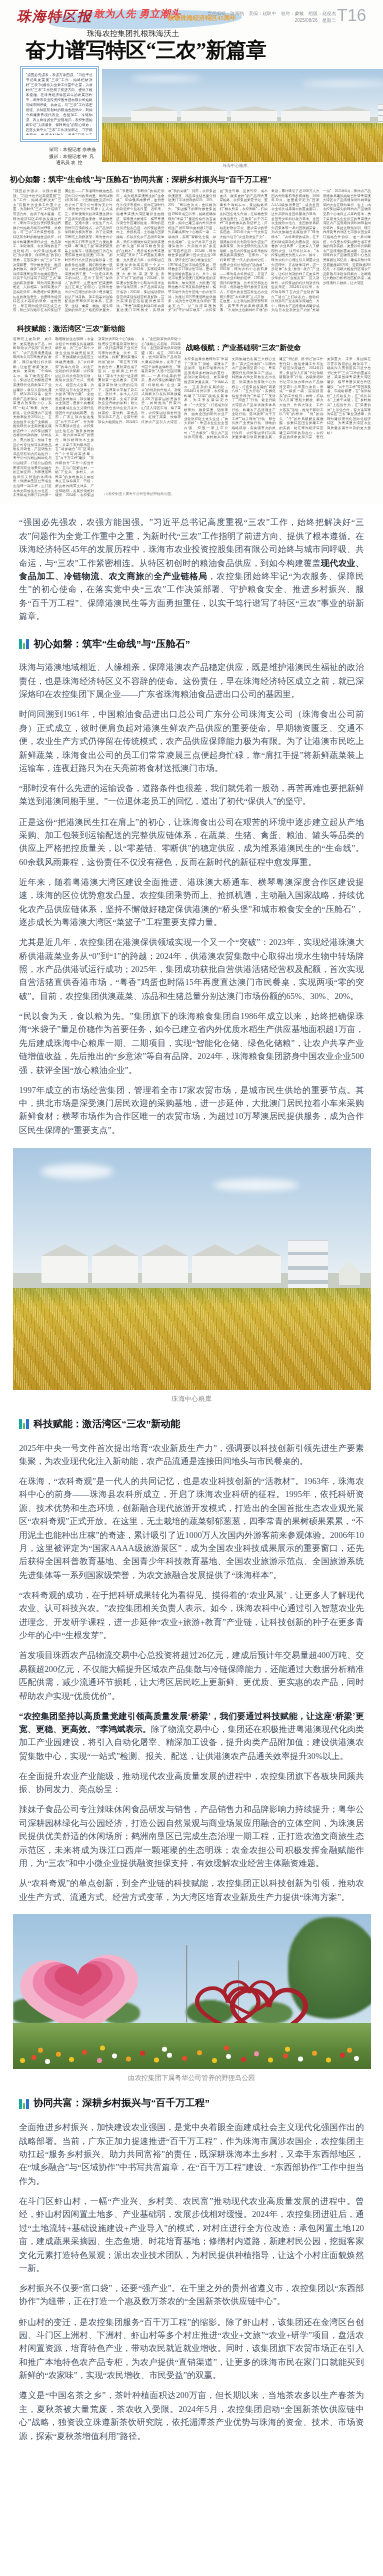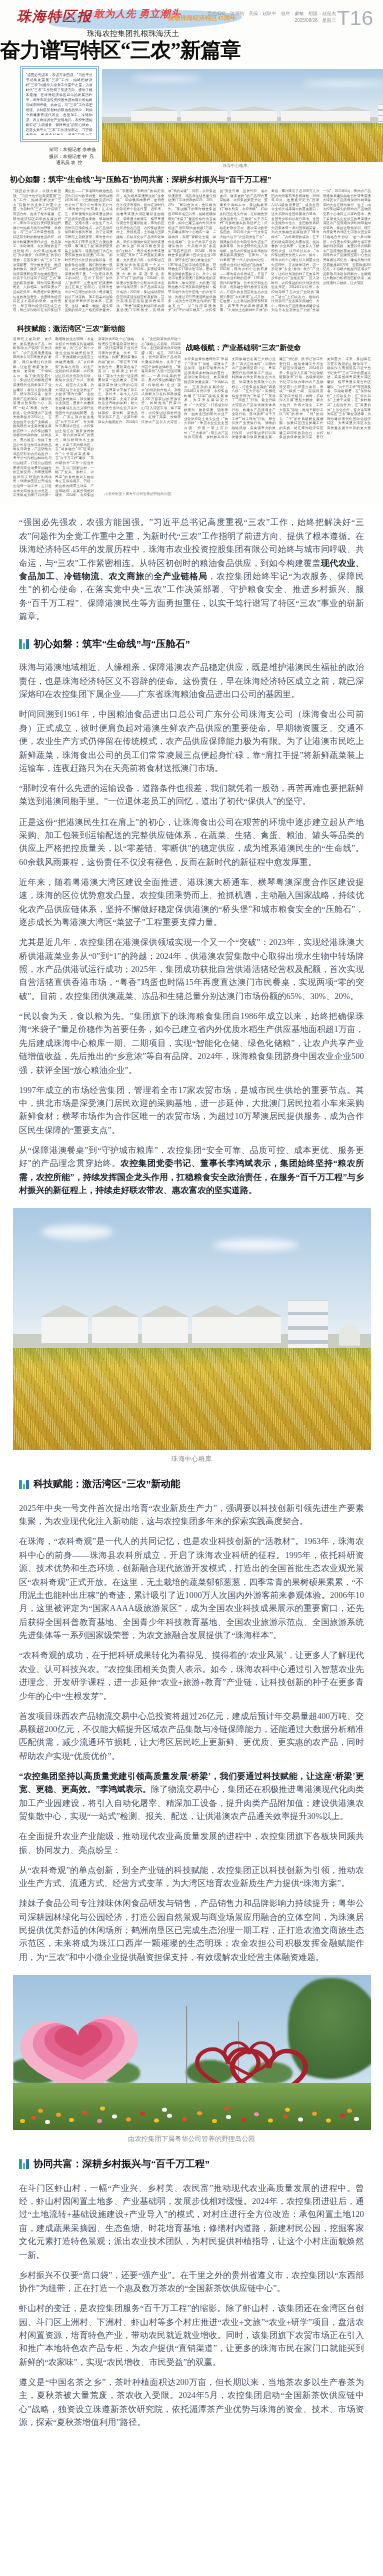--- a/index.html
+++ b/index.html
@@ -11,24 +11,24 @@
   .masthead{position:absolute;left:17px;top:8.2px;font-size:14px;font-weight:900;font-style:italic;
     color:#b5232a;letter-spacing:1px;white-space:nowrap;}
   .brush{position:absolute;left:50px;top:10.3px;width:192px;height:18.5px;background:#aecfe8;opacity:.8;
     border-radius:48% 52% 55% 45%/62% 48% 64% 36%;transform:rotate(-.6deg);}
   .bridge{position:absolute;left:60px;top:6.2px;}
   .slogan{position:absolute;left:94px;top:7.2px;font-size:10px;font-weight:900;font-style:italic;
     color:#ef4444;white-space:nowrap;letter-spacing:0.5px;}
   .banner{position:absolute;left:168px;top:14.4px;font-size:6.2px;font-weight:700;color:#e8a33c;white-space:nowrap;}
   .editors{position:absolute;left:207px;top:11.3px;width:129px;text-align:right;font-size:4.6px;line-height:6.7px;
     color:#8d9198;font-family:"Liberation Sans",sans-serif;}
-  .t16{position:absolute;left:337px;top:6.2px;font-size:21px;font-weight:400;color:#a8b0b6;
+  .t16{position:absolute;left:337px;top:6.2px;font-size:17px;font-weight:400;color:#a8b0b6;
     font-family:"Liberation Sans",sans-serif;}
   .kicker{position:absolute;left:0;top:29px;width:266px;text-align:center;font-size:7.7px;color:#1c1c1c;}
-  .headline{position:absolute;left:0;top:38px;width:266px;text-align:left;font-size:20.6px;line-height:24px;
+  .headline{position:absolute;left:0;top:38px;width:266px;text-align:right;font-size:20.6px;line-height:24px;
     font-weight:900;color:#0e0e0e;letter-spacing:-0.5px;white-space:nowrap;}
   .intro-box{position:absolute;left:21.6px;top:68px;width:75px;height:72px;box-sizing:border-box;
     border:0.5px solid #8fb4d9;outline:0.5px solid #8fb4d9;outline-offset:1px;padding:3.6px 3.1px;background:#fff;}
   .intro-box .txt{font-size:3.5px;line-height:5px;color:#3c4350;text-align:justify;height:100%;overflow:hidden;}
   .byline{position:absolute;left:49px;top:147px;font-size:4.6px;line-height:6.7px;color:#2e2e2e;white-space:pre;}
   .scan-photo-rice{position:absolute;left:102px;top:69px;width:270px;height:93px;}
   .scan-cap1{position:absolute;left:102px;top:163px;width:270px;text-align:center;font-size:4.1px;color:#7c7c7c;}
   .scan-h{position:absolute;font-weight:700;font-family:"Liberation Sans",sans-serif;color:#141414;
     text-align:center;white-space:nowrap;}
   .sh1{left:9.3px;top:175px;width:124px;font-size:7.7px;}
@@ -170,21 +170,20 @@
         <span>初心如磐：筑牢“生命线”与“压舱石”</span>
       </h2>
       <p class="para"><span>珠海与港澳地域相近、人缘相亲，保障港澳农产品稳定供应，既是维护港澳民生福祉的政治责任，也是珠海经济特区义不容辞的使命。这份责任，早在珠海经济特区成立之前，就已深深烙印在农控集团下属企业——广东省珠海粮油食品进出口公司的基因里。</span></p>
       <p class="para"><span>时间回溯到1961年，中国粮油食品进出口总公司广东分公司珠海支公司（珠海食出公司前身）正式成立，彼时便肩负起对港澳生鲜农产品供应的重要使命。早期物资匮乏、交通不便，农业生产方式仍停留在传统模式，农产品供应保障能力极为有限。为了让港澳市民吃上新鲜蔬菜，珠海食出公司的员工们常常凌晨三点便起身忙碌，靠“肩扛手提”将新鲜蔬菜装上运输车，连夜赶路只为在天亮前将食材送抵澳门市场。</span></p>
       <p class="para"><span>“那时没有什么先进的运输设备，道路条件也很差，我们就凭着一股劲，再苦再难也要把新鲜菜送到港澳同胞手里。”一位退休老员工的回忆，道出了初代“保供人”的坚守。</span></p>
       <p class="para"><span>正是这份“把港澳民生扛在肩上”的初心，让珠海食出公司在艰苦的环境中逐步建立起从产地采购、加工包装到运输配送的完整供应链体系，在蔬菜、生猪、禽蛋、粮油、罐头等品类的供应上严格把控质量关，以“零差错、零断供”的稳定供应，成为维系港澳民生的“生命线”。60余载风雨兼程，这份责任不仅没有褪色，反而在新时代的新征程中愈发厚重。</span></p>
       <p class="para"><span>近年来，随着粤港澳大湾区建设全面推进、港珠澳大桥通车、横琴粤澳深度合作区建设提速，珠海的区位优势愈发凸显。农控集团乘势而上、抢抓机遇，主动融入国家战略，持续优化农产品供应链体系，坚持不懈做好稳定保供港澳的“桥头堡”和城市粮食安全的“压舱石”，逐步成长为粤港澳大湾区“菜篮子”工程重要支撑力量。</span></p>
       <p class="para"><span>尤其是近几年，农控集团在港澳保供领域实现一个又一个“突破”：2023年，实现经港珠澳大桥供港蔬菜业务从“0”到“1”的跨越；2024年，供港澳农贸集散中心取得出境水生物中转场牌照，水产品供港试运行成功；2025年，集团成功获批自营供港活猪经营权及配额，首次实现自营活猪直供香港市场，“粤香”鸡蛋也时隔15年再度直达澳门市民餐桌，实现两项“零的突破”。目前，农控集团供澳蔬菜、冻品和生猪总量分别达澳门市场份额的65%、30%、20%。</span></p>
       <p class="para"><span>“民以食为天，食以粮为先。”集团旗下的珠海粮食集团自1986年成立以来，始终把确保珠海“米袋子”量足价稳作为首要任务，如今已建立省内外优质水稻生产供应基地面积超1万亩，先后建成珠海中心粮库一期、二期项目，实现“智能化仓储、绿色化储粮”，让农户共享产业链增值收益，先后推出的“乡意浓”等自有品牌。2024年，珠海粮食集团跻身中国农业企业500强，获评全国“放心粮油企业”。</span></p>
       <p class="para"><span>1997年成立的市场经营集团，管理着全市17家农贸市场，是城市民生供给的重要节点。其中，拱北市场是深受澳门居民欢迎的采购基地，进一步延伸，大批澳门居民拉着小车来采购新鲜食材；横琴市场作为合作区唯一的农贸市场，为超过10万琴澳居民提供服务，成为合作区民生保障的“重要支点”。</span></p>
-      <p class="para"><span>从“保障港澳餐桌”到“守护城市粮库”，农控集团“安全可靠、品质可控、成本更优、服务更好”的产品理念贯穿始终。</span><b>农控集团党委书记、董事长李鸿斌表示，集团始终坚持“粮农所需，农控所能”，持续发挥国企龙头作用，扛稳粮食安全政治责任，在服务“百千万工程”与乡村振兴的新征程上，持续走好联农带农、惠农富农的坚实道路。</b></p>
       <figure class="art-img">
         <div class="ph ph-rice-big">
   <div class="sky"></div>
           <div class="cloud c1"></div>
           <div class="cloud c2"></div>
   <div class="ground"></div>
   <div class="wh w1"></div>
           <div class="wh w2"></div>
           <div class="wh w3"></div>
           <div class="wh w4"></div>
@@ -196,28 +195,28 @@
         <figcaption>珠海中心粮库</figcaption>
       </figure>
       <h2 class="sec-h">
         <span class="bars">
           <i class="t"></i>
           <i class="g"></i>
           <i class="b"></i>
         </span>
         <span>科技赋能：激活湾区“三农”新动能</span>
       </h2>
-      <p class="para"><span>2025年中央一号文件首次提出培育“农业新质生产力”，强调要以科技创新引领先进生产要素集聚，为农业现代化注入新动能，这与农控集团多年来的探索实践高度契合。</span></p>
+      <p class="para"><span>2025年中央一号文件首次提出培育“农业新质生产力”，强调要以科技创新引领先进生产要素集聚，为农业现代化注入新动能，农产品流通是连接田间地头与市民餐桌的。</span></p>
       <p class="para"><span>在珠海，“农科奇观”是一代人的共同记忆，也是农业科技创新的“活教材”。1963年，珠海农科中心的前身——珠海县农科所成立，开启了珠海农业科研的征程。1995年，依托科研资源、技术优势和生态环境，创新融合现代旅游开发模式，打造出的全国首批生态农业观光景区“农科奇观”正式开放。在这里，无土栽培的蔬菜郁郁葱葱，四季常青的果树硕果累累，“不用泥土也能种出庄稼”的奇迹，累计吸引了近1000万人次国内外游客前来参观体验。2006年10月，这里被评定为“国家AAAA级旅游景区”，成为全国农业科技成果展示的重要窗口，还先后获得全国科普教育基地、全国青少年科技教育基地、全国农业旅游示范点、全国旅游系统先进集体等一系列国家级荣誉，为农文旅融合发展提供了“珠海样本”。</span></p>
       <p class="para"><span>“农科奇观的成功，在于把科研成果转化为看得见、摸得着的‘农业风景’，让更多人了解现代农业、认可科技兴农。”农控集团相关负责人表示。如今，珠海农科中心通过引入智慧农业先进理念、开发研学课程，进一步延伸“农业+旅游+教育”产业链，让科技创新的种子在更多青少年的心中“生根发芽”。</span></p>
       <p class="para"><span>首发项目珠西农产品物流交易中心总投资将超过26亿元，建成后预计年交易量超400万吨、交易额超200亿元，不仅能大幅提升区域农产品集散与冷链保障能力，还能通过大数据分析精准匹配供需，减少流通环节损耗，让大湾区居民吃上更新鲜、更优质、更实惠的农产品，同时帮助农户实现“优质优价”。</span></p>
       <p class="para"><b>“农控集团坚持以高质量党建引领高质量发展‘桥梁’，我们要通过科技赋能，让这座‘桥梁’更宽、更稳、更高效。”李鸿斌表示。</b><span>除了物流交易中心，集团还在积极推进粤港澳现代化肉类加工产业园建设，将引入自动化屠宰、精深加工设备，提升肉类产品附加值；建设供港澳农贸集散中心，实现“一站式”检测、报关、配送，让供港澳农产品通关效率提升30%以上。</span></p>
       <p class="para"><span>在全面提升农业产业能级，推动现代农业高质量发展的进程中，农控集团旗下各板块同频共振、协同发力、亮点纷呈：</span></p>
+      <p class="para"><span>辣妹子食品公司专注辣味休闲食品研发与销售，产品销售力和品牌影响力持续提升；粤华公司深耕园林绿化与公园经济，打造公园自然景观与商业场景应用融合的立体空间，为珠澳居民提供优美舒适的休闲场所；鹤洲南垦区已完成生态治理一期工程，正打造农渔文商旅生态示范区，未来将成为珠江口西岸一颗璀璨的生态明珠；农金农担公司积极发挥金融赋能作用，为“三农”和中小微企业提供融资担保支持，有效缓解农业经营主体融资难题。</span></p>
       <p class="para"><span>从“农科奇观”的单点创新，到全产业链的科技赋能，农控集团正以科技创新为引领，推动农业生产方式、流通方式、经营方式变革，为大湾区培育农业新质生产力提供“珠海方案”。</span></p>
-      <p class="para"><span>辣妹子食品公司专注辣味休闲食品研发与销售，产品销售力和品牌影响力持续提升；粤华公司深耕园林绿化与公园经济，打造公园自然景观与商业场景应用融合的立体空间，为珠澳居民提供优美舒适的休闲场所；鹤洲南垦区已完成生态治理一期工程，正打造农渔文商旅生态示范区，未来将成为珠江口西岸一颗璀璨的生态明珠；农金农担公司积极发挥金融赋能作用，为“三农”和中小微企业提供融资担保支持，有效缓解农业经营主体融资难题。</span></p>
       <figure class="art-img">
         <div class="ph ph-hearts-big">
   <div class="sky2"></div>
           <div class="bigtree"></div>
           <div class="treeband"></div>
   <svg class="hearts-svg" viewBox="0 0 200 100" preserveAspectRatio="none">
     <line x1="97" y1="20" x2="97" y2="70" stroke="#8a8f94" stroke-width="0.6"></line>
     <line x1="126" y1="30" x2="126" y2="72" stroke="#8a8f94" stroke-width="0.5"></line>
     <g transform="translate(36,36) rotate(-6)">
       <path d="M0,10 C0,2 -7,-8 -16,-8 C-26,-8 -33,0 -33,9 C-33,21 -17,32 0,41 C17,32 33,21 33,9 C33,0 26,-8 16,-8 C7,-8 0,2 0,10 Z" fill="#f4b3cb"></path>
@@ -237,20 +236,21 @@
         <figcaption>由农控集团下属粤华公司管养的野狸岛公园</figcaption>
       </figure>
       <h2 class="sec-h">
         <span class="bars">
           <i class="t"></i>
           <i class="g"></i>
           <i class="b"></i>
         </span>
         <span>协同共富：深耕乡村振兴与“百千万工程”</span>
       </h2>
+      <p class="para"><span>全面推进乡村振兴，加快建设农业强国，是党中央着眼全面建成社会主义现代化强国作出的战略部署。当前，广东正加力提速推进“百千万工程”，作为珠海市属涉农国企，农控集团主动扛起“服务乡村振兴、助力共同富裕”的责任，既深耕珠海本土乡村，又牵手东西部地区，在“城乡融合”与“区域协作”中书写共富篇章，在“百千万工程”建设、“东西部协作”工作中担当作为。</span></p>
       <p class="para"><span>在斗门区虾山村，一幅“产业兴、乡村美、农民富”推动现代农业高质量发展的进程中。曾经，虾山村因闲置土地多、产业基础弱，发展步伐相对缓慢。2024年，农控集团进驻后，通过“土地流转+基础设施建设+产业导入”的模式，对村庄进行全方位改造：承包闲置土地120亩，建成蔬果采摘园、生态鱼塘、时花培育基地；修缮村内道路，新建村民公园，挖掘客家文化元素打造特色景观；派出农业技术团队，为村民提供种植指导，让这个小村庄面貌焕然一新。</span></p>
       <p class="para"><span>乡村振兴不仅要“富口袋”，还要“强产业”。在千里之外的贵州省遵义市，农控集团以“东西部协作”为纽带，正在打造一个惠及数万茶农的“全国新茶饮供应链中心”。</span></p>
       <p class="para"><span>虾山村的变迁，是农控集团服务“百千万工程”的缩影。除了虾山村，该集团还在金湾区台创园、斗门区上洲村、下洲村、虾山村等多个村庄推进“农业+文旅”“农业+研学”项目，盘活农村闲置资源，培育特色产业，带动农民就近就业增收。同时，该集团旗下农贸市场正在引入和推广本地特色农产品专柜，为农户提供“直销渠道”，让更多的珠海市民在家门口就能买到新鲜的“农家味”，实现“农民增收、市民受益”的双赢。</span></p>
       <p class="para"><span>遵义是“中国名茶之乡”，茶叶种植面积达200万亩，但长期以来，当地茶农多以生产春茶为主，夏秋茶被大量荒废，茶农收入受限。2024年5月，农控集团启动“全国新茶饮供应链中心”战略，独资设立珠遵新茶饮研究院，依托湄潭茶产业优势与珠海的资金、技术、市场资源，探索“夏秋茶增值利用”路径。</span></p>
     </div>
 
 </div>
 
 
 </body></html>

